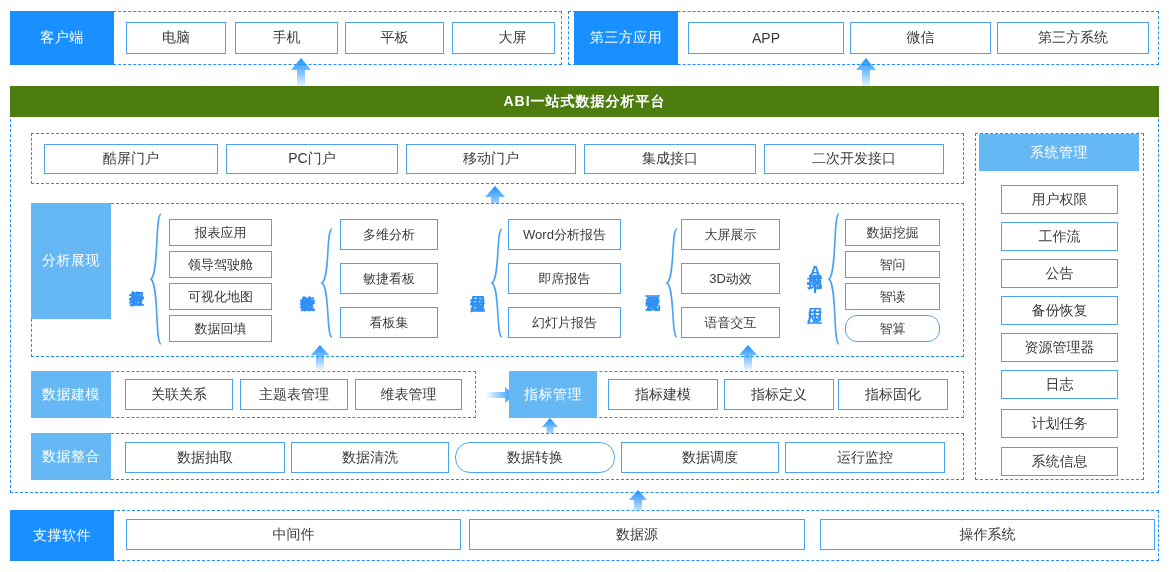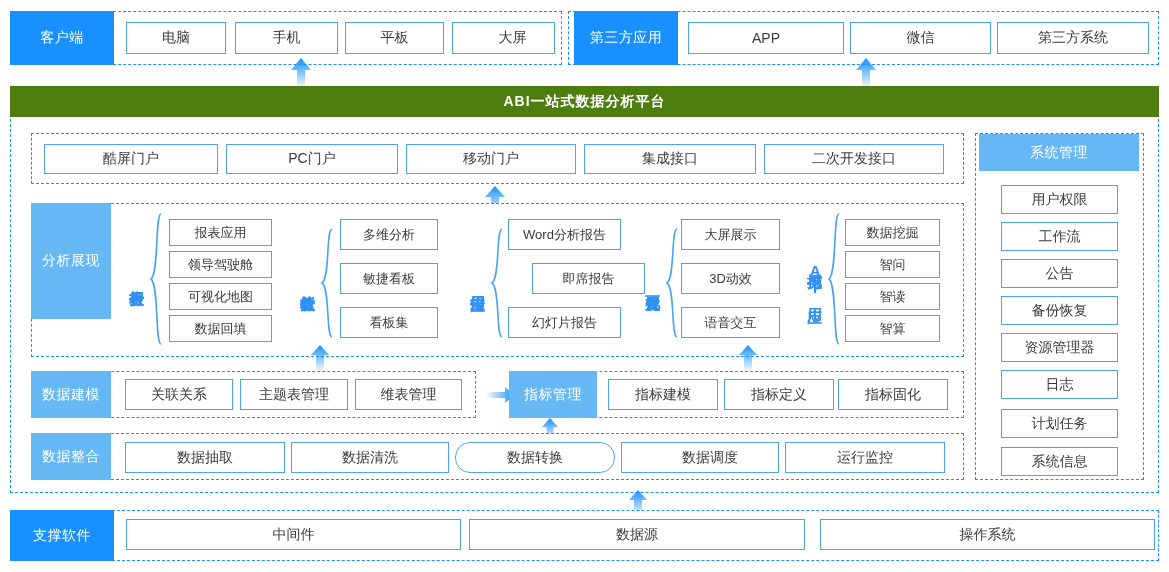--- a/index.html
+++ b/index.html
@@ -151,21 +151,21 @@
   <div class="cell sm" style="left:340px;top:263px;width:98px;height:31px;">敏捷看板</div>
   <div class="cell sm" style="left:340px;top:307px;width:98px;height:31px;">看板集</div>
 
   <div class="vcap" style="left:468px;top:232px;width:20px;height:104px;">报告应用</div>
   <div class="brace" style="left:490px;top:228px;width:14px;height:110px;">
     <svg width="14" height="110" viewBox="0 0 14 110" fill="none" stroke="#4ba3f0" stroke-width="1.6">
       <path d="M12 1 C6 1 10 50 2 55 C10 60 6 109 12 109"></path>
     </svg>
   </div>
   <div class="cell sm" style="left:508px;top:219px;width:113px;height:31px;">Word分析报告</div>
-  <div class="cell sm" style="left:508px;top:263px;width:113px;height:31px;margin-left:24px;">即席报告</div>
+  <div class="cell sm" style="left:508px;top:263px;width:113px;height:31px;">即席报告</div>
   <div class="cell sm" style="left:508px;top:307px;width:113px;height:31px;">幻灯片报告</div>
 
   <div class="vcap" style="left:643px;top:222px;width:20px;height:124px;">大屏可视化</div>
   <div class="brace" style="left:665px;top:228px;width:14px;height:110px;">
     <svg width="14" height="110" viewBox="0 0 14 110" fill="none" stroke="#4ba3f0" stroke-width="1.6">
       <path d="M12 1 C6 1 10 50 2 55 C10 60 6 109 12 109"></path>
     </svg>
   </div>
   <div class="cell sm" style="left:681px;top:219px;width:99px;height:31px;">大屏展示</div>
   <div class="cell sm" style="left:681px;top:263px;width:99px;height:31px;">3D动效</div>
@@ -173,21 +173,21 @@
 
   <div class="vcap" style="left:805px;top:215px;width:20px;height:128px;">挖掘与AI应用</div>
   <div class="brace" style="left:827px;top:213px;width:14px;height:132px;">
     <svg width="14" height="132" viewBox="0 0 14 132" fill="none" stroke="#4ba3f0" stroke-width="1.6">
       <path d="M12 1 C6 1 10 60 2 66 C10 72 6 131 12 131"></path>
     </svg>
   </div>
   <div class="cell sm" style="left:845px;top:219px;width:95px;height:27px;">数据挖掘</div>
   <div class="cell sm" style="left:845px;top:251px;width:95px;height:27px;">智问</div>
   <div class="cell sm" style="left:845px;top:283px;width:95px;height:27px;">智读</div>
-  <div class="cell sm" style="left:845px;top:315px;width:95px;height:27px;">智算</div>
+  <div class="cell sm" style="left:845px;top:315px;width:95px;height:27px;border-radius:12px;">智算</div>
 
   <div class="arrow" style="left:310px;top:345px;">
     <svg width="20" height="26" viewBox="0 0 20 26">
       <path d="M10 0 L19 10 L14 10 L14 26 L6 26 L6 10 L1 10 Z" fill="url(#ag1)"></path>
     </svg>
   </div>
   <div class="arrow" style="left:738px;top:345px;">
     <svg width="20" height="26" viewBox="0 0 20 26">
       <path d="M10 0 L19 10 L14 10 L14 26 L6 26 L6 10 L1 10 Z" fill="url(#ag1)"></path>
     </svg>

